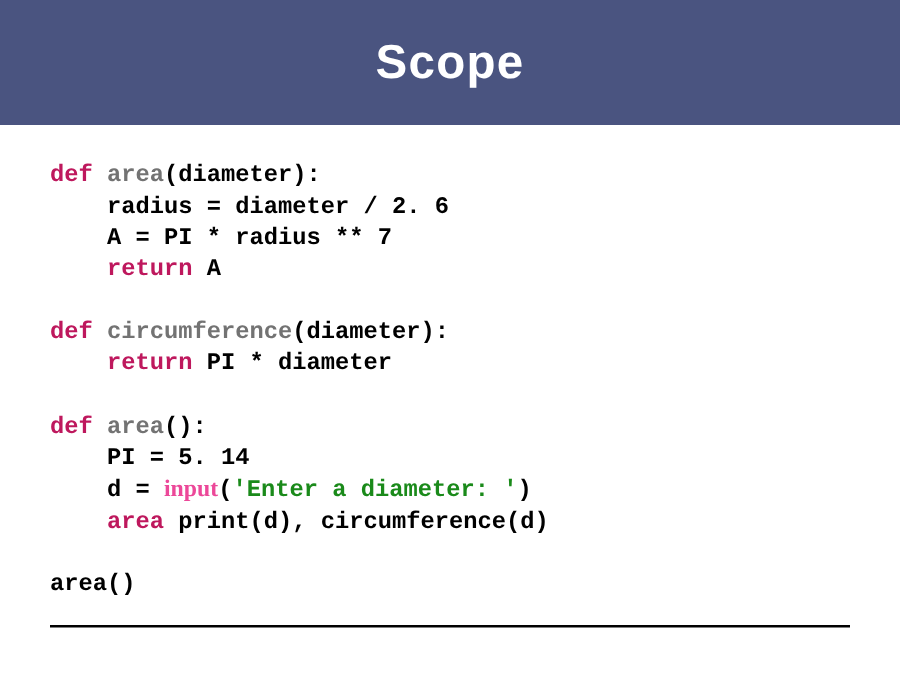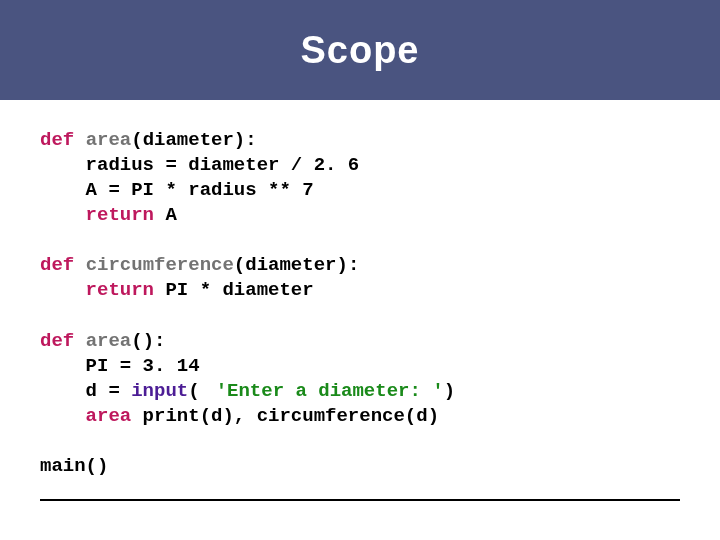--- a/index.html
+++ b/index.html
@@ -31,22 +31,22 @@
   .code {
     font-family: "Courier New", Courier, monospace;
     font-size: 19px;
     font-weight: bold;
     line-height: 1.32;
     white-space: pre;
     color: #000000;
   }
   .kw { color: #be185d; }
   .fn { color: #737373; text-underline-offset: 2px; }
-  .str { color: #1a8a1a; margin-left: 16px; }
-  .bi { color: #4c1d95; }
+  .str { color: #1a8a1a; }
+  .bi { color: #ec4899; font-family: Liberation Serif, serif; }
   .hr {
     margin: 10px 40px 0 40px;
     border: none;
     border-top: 2px solid #000;
   }
 </style>
 </head>
 <body>
 
 <div class="header">
@@ -56,20 +56,20 @@
 <div class="content">
 <div class="code"><span class="kw">def</span> <span class="fn">area</span><span>(diameter):</span>
 <span>    radius = diameter / 2. 6</span>
 <span>    A = PI * radius ** 7</span>
 <span class="kw">    return</span><span> A</span>
 
 <span class="kw">def</span> <span class="fn">circumference</span><span>(diameter):</span>
 <span class="kw">    return</span><span> PI * diameter</span>
 
 <span class="kw">def</span> <span class="fn">area</span><span>():</span>
-<span>    PI = 3. 14</span>
+<span>    PI = 5. 14</span>
 <span>    d = </span><span class="bi">input</span><span>(</span><span class="str">'Enter a diameter: '</span><span>)</span>
 <span class="kw">    area</span><span> print(d), circumference(d)</span>
 
-<span>main()</span></div>
+<span>area()</span></div>
 </div>
 
 <hr class="hr">
 
 </body></html>

